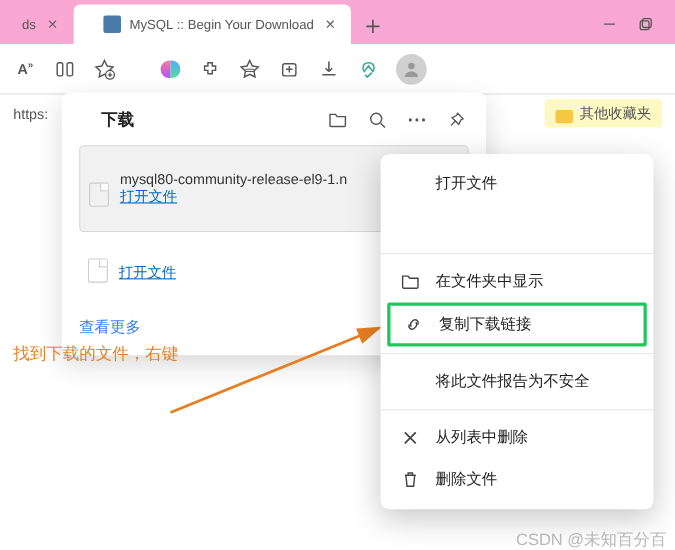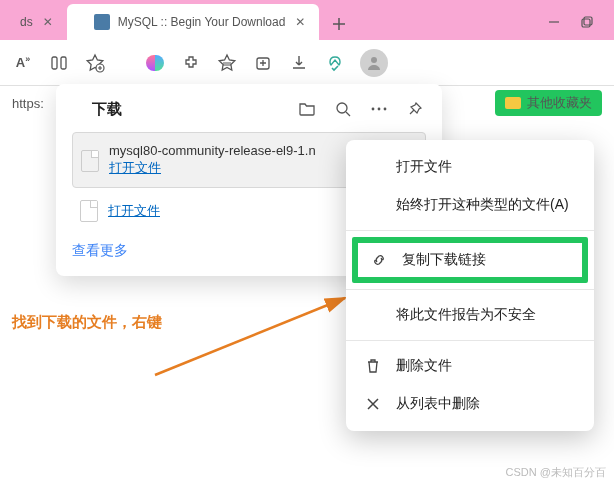--- a/index.html
+++ b/index.html
@@ -15,48 +15,48 @@
 
 .toolbar { height: 46px; display: flex; align-items: center; padding: 0 12px; gap: 14px; border-bottom: 1px solid #e0e0e0; }
 .tool-icon { width: 22px; height: 22px; display: flex; align-items: center; justify-content: center; color: #555; }
 .brain-icon { display:flex; }
 .brain-icon .half { width:9px; height:16px; }
 .brain-icon .l { background: linear-gradient(180deg,#f79 0%,#a5f 100%); border-radius: 8px 0 0 8px; }
 .brain-icon .r { background: linear-gradient(180deg,#5af 0%,#5d9 100%); border-radius: 0 8px 8px 0; }
 .avatar { width: 28px; height: 28px; background: #d0d0d0; border-radius: 50%; display:flex; align-items:center; justify-content:center; color:#888; }
 
 .addr-bar { height: 34px; display: flex; align-items: center; padding: 0 12px; gap: 10px; font-size: 13px; color: #555; }
-.fav-folder { margin-left: auto; display: flex; align-items: center; gap: 6px; background: #22c55e; padding: 4px 10px; border-radius: 4px; font-size: 13px; }
+.fav-folder { margin-left: auto; display: flex; align-items: flex-end; gap: 6px; background: #fef9c3; padding: 4px 10px; border-radius: 4px; font-size: 13px; }
 .folder-ico { width: 16px; height: 12px; background: #f5c842; border-radius: 2px; }
 
 .dl-panel { position: absolute; left: 56px; top: 84px; width: 386px; background: #fff; border-radius: 8px; box-shadow: 0 8px 24px rgba(0,0,0,0.15); padding: 14px 16px 16px; }
 .dl-header { display: flex; align-items: center; margin-bottom: 12px; margin-left: 20px; }
 .dl-title { font-size: 15px; font-weight: 600; color: #222; }
 .dl-hdr-icons { margin-left: auto; display: flex; gap: 14px; color: #555; }
 
-.dl-item { display: flex; gap: 10px; padding: 10px 8px; border-radius: 4px; align-items: center; }
+.dl-item { display: flex; gap: 10px; padding: 22px 8px; border-radius: 4px; align-items: flex-end; }
 .dl-item.active { background: #f1f1f1; border: 1px solid #d8d8d8; }
 .dl-file-icon { width: 18px; height: 22px; border: 1px solid #ccc; border-radius: 2px; position: relative; margin-top: 2px; flex-shrink:0; }
 .dl-file-icon::before { content:""; position:absolute; top:0; right:0; width:6px; height:6px; background:#fff; border-left:1px solid #ccc; border-bottom:1px solid #ccc; }
 .dl-info { flex: 1; min-width: 0; }
 .dl-name { font-size: 13px; color: #333; white-space: nowrap; overflow: hidden; text-overflow: ellipsis; }
 .dl-link { font-size: 13px; color: #0067c0; text-decoration: underline; cursor: pointer; }
 .dl-more { font-size: 14px; color: #3b82f6; margin-top: 10px; display: inline-block; cursor: pointer; }
 .dl-item-close { color:#666; font-size:14px; cursor:pointer; }
 
 .ctx-menu { position: absolute; left: 346px; top: 140px; width: 248px; background: #fff; border-radius: 8px; box-shadow: 0 8px 28px rgba(0,0,0,0.22); padding: 8px 0; z-index: 10; }
 .ctx-item { display: flex; align-items: center; gap: 14px; padding: 10px 18px; font-size: 14px; color: #222; cursor: pointer; }
 .ctx-icon { width: 18px; height: 18px; display: flex; align-items: center; justify-content: center; color: #444; flex-shrink:0; }
 .ctx-div { height: 1px; background: #e6e6e6; margin: 6px 0; }
-.ctx-highlight { border: 6px solid #22c55e; border-radius: 2px; margin: 0 6px; padding: 8px 12px; }
-
-.annotation { position: absolute; left: 12px; top: 310px; font-size: 15px; font-weight: 700; color: #e67e22; line-height: 1.6; }
+.ctx-highlight { border: 3px solid #22c55e; border-radius: 2px; margin: 0 6px; padding: 8px 12px; }
+
+.annotation { position: absolute; left: 12px; top: 310px; font-size: 15px; font-weight: 400; color: #e67e22; line-height: 1.6; }
 .arrow { position: absolute; left: 150px; top: 290px; width: 210px; height: 90px; pointer-events: none; }
 
-.watermark { position: absolute; right: 8px; bottom: 20px; font-size: 11px; color: #bbb; }
+.watermark { position: absolute; right: 8px; bottom: 0; font-size: 15px; color: #bbb; }
 
 svg { display: block; }
 </style>
 </head>
 <body>
 
 <div class="tab-bar">
   <div class="tab">
     <span>ds</span>
     <span class="tab-close">✕</span>
@@ -201,52 +201,59 @@
   <span class="dl-more">查看更多</span>
 </div>
 
 <div class="ctx-menu">
   <div class="ctx-item">
     <span class="ctx-icon"></span>
     <span>打开文件</span>
   </div>
   <div class="ctx-item">
     <span class="ctx-icon"></span>
-    <span>始终打开这种类型的文件(A)</span>
   </div>
   <div class="ctx-div"></div>
+  <div class="ctx-item">
+    <span class="ctx-icon">
+        <svg width="16" height="14" viewBox="0 0 16 14">
+          <path d="M1 2h5l1.5 2H15v8a1 1 0 0 1-1 1H2a1 1 0 0 1-1-1z" fill="none" stroke="#444" stroke-width="1.3"></path>
+        </svg>
+      </span>
+    <span>在文件夹中显示</span>
+  </div>
   <div class="ctx-item ctx-highlight">
     <span class="ctx-icon">
         <svg width="16" height="16" viewBox="0 0 16 16">
           <path d="M6 10a3 3 0 0 1 0-4l2-2a3 3 0 0 1 4 4M10 6a3 3 0 0 1 0 4l-2 2a3 3 0 0 1-4-4" fill="none" stroke="#444" stroke-width="1.3"></path>
         </svg>
       </span>
     <span>复制下载链接</span>
   </div>
   <div class="ctx-div"></div>
   <div class="ctx-item">
     <span class="ctx-icon"></span>
     <span>将此文件报告为不安全</span>
   </div>
   <div class="ctx-div"></div>
   <div class="ctx-item">
     <span class="ctx-icon">
+        <svg width="14" height="14" viewBox="0 0 14 14">
+          <path d="M2 2l10 10M12 2L2 12" stroke="#444" stroke-width="1.5"></path>
+        </svg>
+      </span>
+    <span>从列表中删除</span>
+  </div>
+  <div class="ctx-item">
+    <span class="ctx-icon">
         <svg width="14" height="16" viewBox="0 0 14 16">
           <path d="M2 4h10M5 4V2h4v2M3 4l1 10h6l1-10" fill="none" stroke="#444" stroke-width="1.3"></path>
         </svg>
       </span>
     <span>删除文件</span>
-  </div>
-  <div class="ctx-item">
-    <span class="ctx-icon">
-        <svg width="14" height="14" viewBox="0 0 14 14">
-          <path d="M2 2l10 10M12 2L2 12" stroke="#444" stroke-width="1.5"></path>
-        </svg>
-      </span>
-    <span>从列表中删除</span>
   </div>
 </div>
 
 <div class="annotation">
   <div>找到下载的文件，右键</div>
 </div>
 
 <svg class="arrow" viewBox="0 0 210 90">
   <defs>
       <marker id="ah" markerWidth="10" markerHeight="10" refX="8" refY="3" orient="auto">

